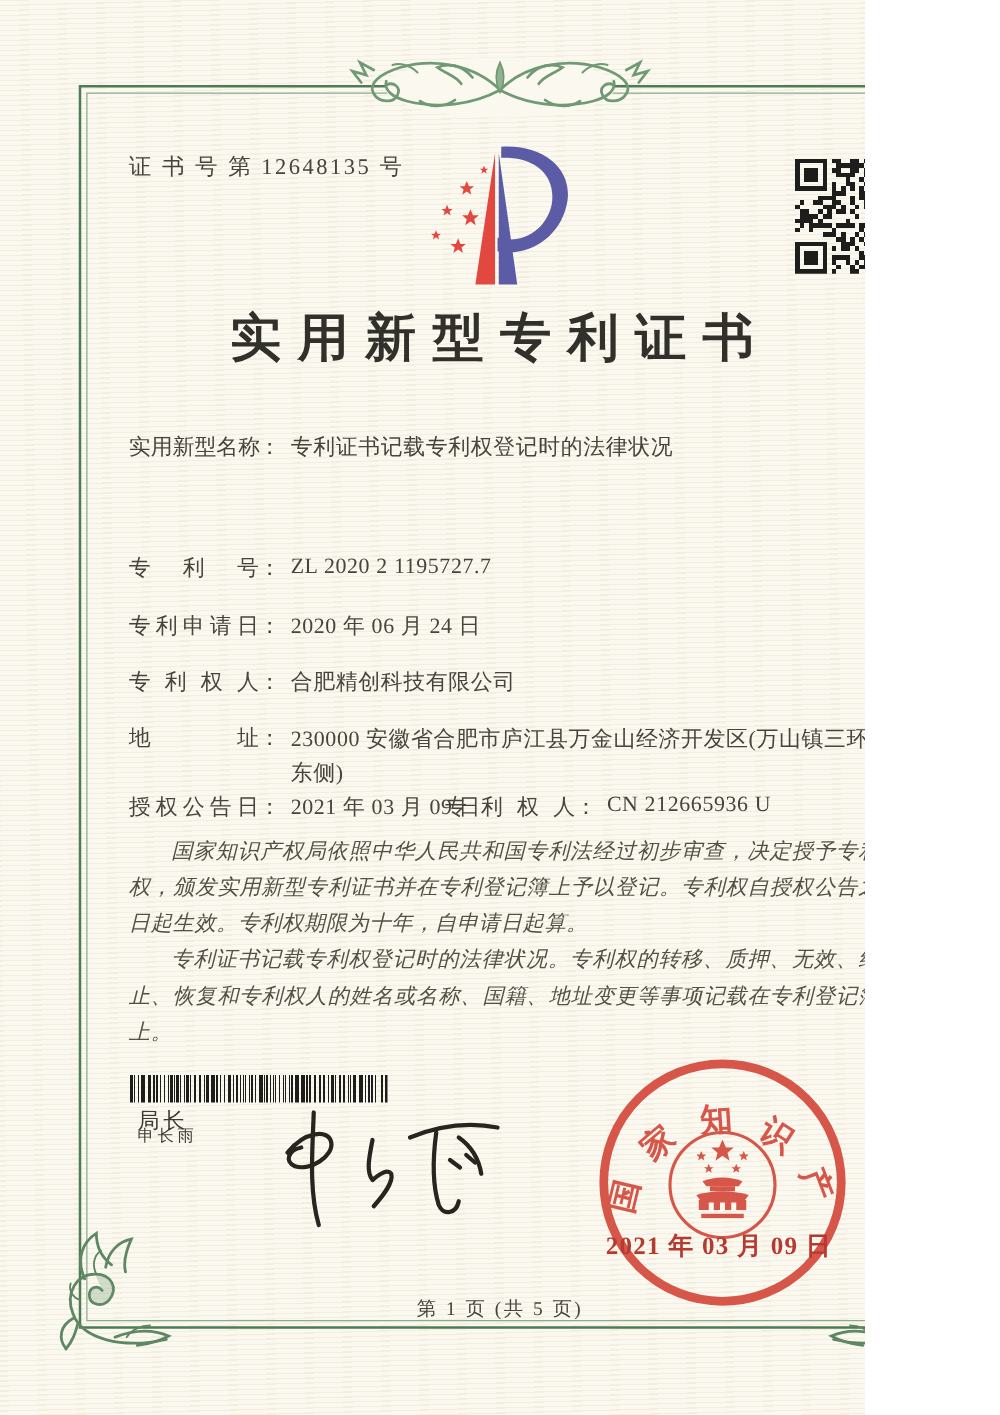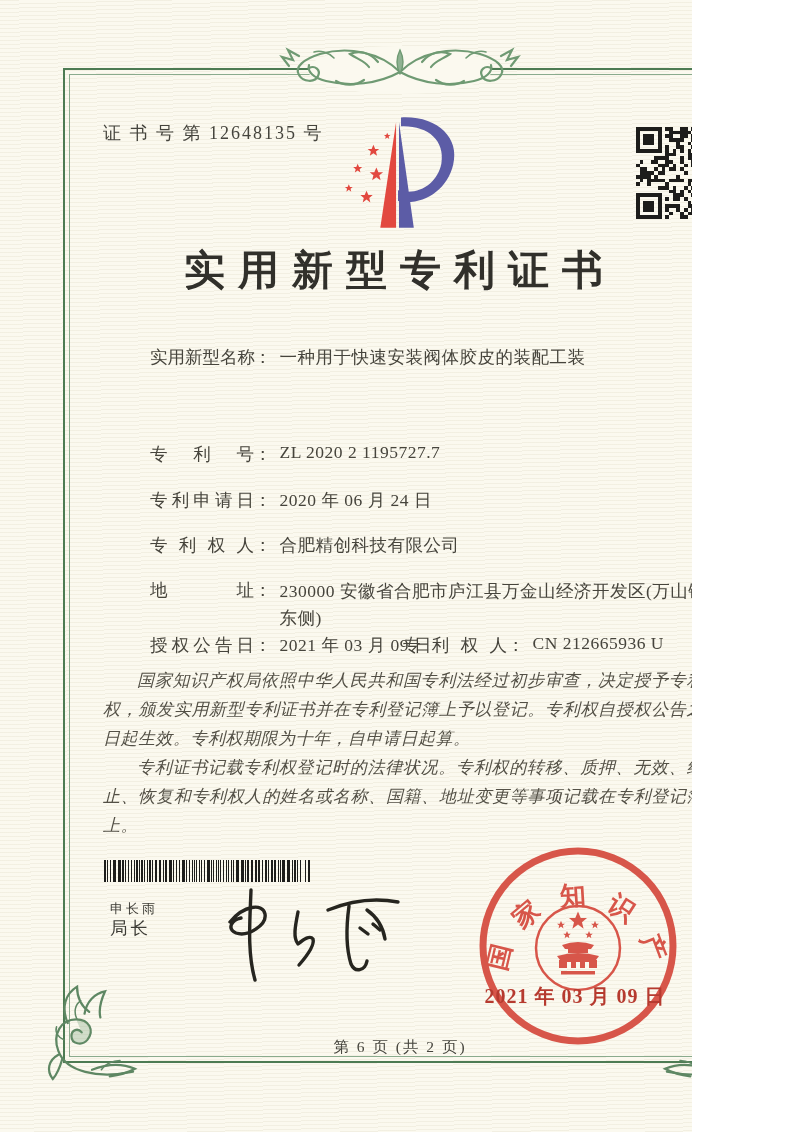--- a/index.html
+++ b/index.html
@@ -15,31 +15,31 @@
   .frame-outer{ position:absolute; left:63px; top:68px; width:672px; height:995px;
     border:2.5px solid #4d7b53; }
   .frame-inner{ position:absolute; left:69px; top:74px; width:660px; height:983px;
     border:1px solid #8aab8d; }
   .cert-no{ position:absolute; left:103px; top:121px; font-size:18px; letter-spacing:2px; color:#45443d; }
   .logo{ position:absolute; left:336px; top:112px; width:128px; height:124px; }
   .qr{ position:absolute; left:636px; top:127px; width:92px; height:92px; }
   .title{ position:absolute; left:0; top:243px; width:800px; text-align:center;
     font-size:41px; font-weight:600; letter-spacing:13px; color:#31302b; }
   .frow{ position:absolute; left:103px; width:610px; font-size:17.5px; color:#46443c; white-space:nowrap; }
-  .f-label{ display:inline-block; width:104px; text-align:justify; text-align-last:justify; vertical-align:top;margin-left:47px; }
+  .f-label{ display:inline-block; width:104px; text-align:justify; text-align-last:justify; vertical-align:top; }
   .f-colon{ display:inline-block; vertical-align:top; }
   .f-value{ display:inline-block; margin-left:8px; vertical-align:top; letter-spacing:0.5px; }
   .f-value.wrap{ white-space:normal; width:482px; line-height:27px;font-family:Liberation Serif, serif; }
   .pair2{ position:absolute; left:253px; top:0; }
   .legal{ position:absolute; left:103px; top:666px; width:601px;
     font-size:17px; line-height:29px; text-align:justify; color:#535046;
     font-style:italic; letter-spacing:0.5px; }
   .legal p{ text-indent:2em; }
   .barcode{ position:absolute; left:104px; top:860px; width:206px; height:22px; }
-  .sig-title{ position:absolute; left:110px; top:916px; font-size:17.5px; letter-spacing:3px; color:#3c3b35; }
+  .sig-title{ position:absolute; left:110px; top:884px; font-size:17.5px; letter-spacing:3px; color:#3c3b35; }
   .sig-name{ position:absolute; left:110px; top:900px; font-size:13px; letter-spacing:3px; color:#3c3b35; }
   .signature{ position:absolute; left:200px; top:880px; width:215px; height:110px; }
   .seal{ position:absolute; left:473px; top:841px; width:210px; height:210px; opacity:0.92; }
   .seal-date{ position:absolute; left:468px; top:983px; width:214px; text-align:center;
     font-size:20px; font-weight:bold; color:#b63a2f; letter-spacing:1px; }
   .page-info{ position:absolute; left:0; top:1037px; width:800px; text-align:center;
     font-size:15.5px; letter-spacing:2px; color:#45443d; }
   .back-note{ position:absolute; left:0; top:1080px; width:800px; text-align:center;
     font-size:16.5px; font-style:italic; letter-spacing:2px; color:#535046; }
   .ornament-top{ position:absolute; left:270px; top:40px; width:260px; height:64px; }
@@ -414,21 +414,21 @@
         <rect x="20" y="24" width="1" height="1" fill="#1d1d1b"></rect>
         <rect x="21" y="24" width="1" height="1" fill="#1d1d1b"></rect>
         <rect x="23" y="24" width="1" height="1" fill="#1d1d1b"></rect>
         <rect x="24" y="24" width="1" height="1" fill="#1d1d1b"></rect>
       </svg>
   </div>
 
   <div class="title">实用新型专利证书</div>
 
   <div class="frow" style="top:345px">
-    <span class="f-label">实用新型名称</span><span class="f-colon">：</span><span class="f-value">一种用于快速安装阀体胶皮的装配工装</span>
+    <span class="f-label">实用新型名称</span><span class="f-colon">：</span><span class="f-value">专利证书记载专利权登记时的法律状况</span>
   </div>
   <div class="frow" style="top:442px">
     <span class="f-label">专利号</span><span class="f-colon">：</span><span class="f-value">ZL 2020 2 1195727.7</span>
   </div>
   <div class="frow" style="top:488px">
     <span class="f-label">专利申请日</span><span class="f-colon">：</span><span class="f-value">2020 年 06 月 24 日</span>
   </div>
   <div class="frow" style="top:533px">
     <span class="f-label">专利权人</span><span class="f-colon">：</span><span class="f-value">合肥精创科技有限公司</span>
   </div>
@@ -554,14 +554,14 @@
       <path d="M84 115 Q105 109 126 115 L123 119 L87 119 Z"></path>
       <rect x="86" y="119" width="38" height="8"></rect>
       <rect x="94" y="121" width="4" height="6" fill="#fbf9ef"></rect>
       <rect x="103" y="121" width="4" height="6" fill="#fbf9ef"></rect>
       <rect x="112" y="121" width="4" height="6" fill="#fbf9ef"></rect>
       <rect x="88" y="130" width="34" height="3.5"></rect>
     </g>
   </svg>
   <div class="seal-date">2021 年 03 月 09 日</div>
 
-  <div class="page-info">第 6 页 (共 2 页)</div>
+  <div class="page-info">第 1 页 (共 5 页)</div>
 </div>
 
 </body></html>

